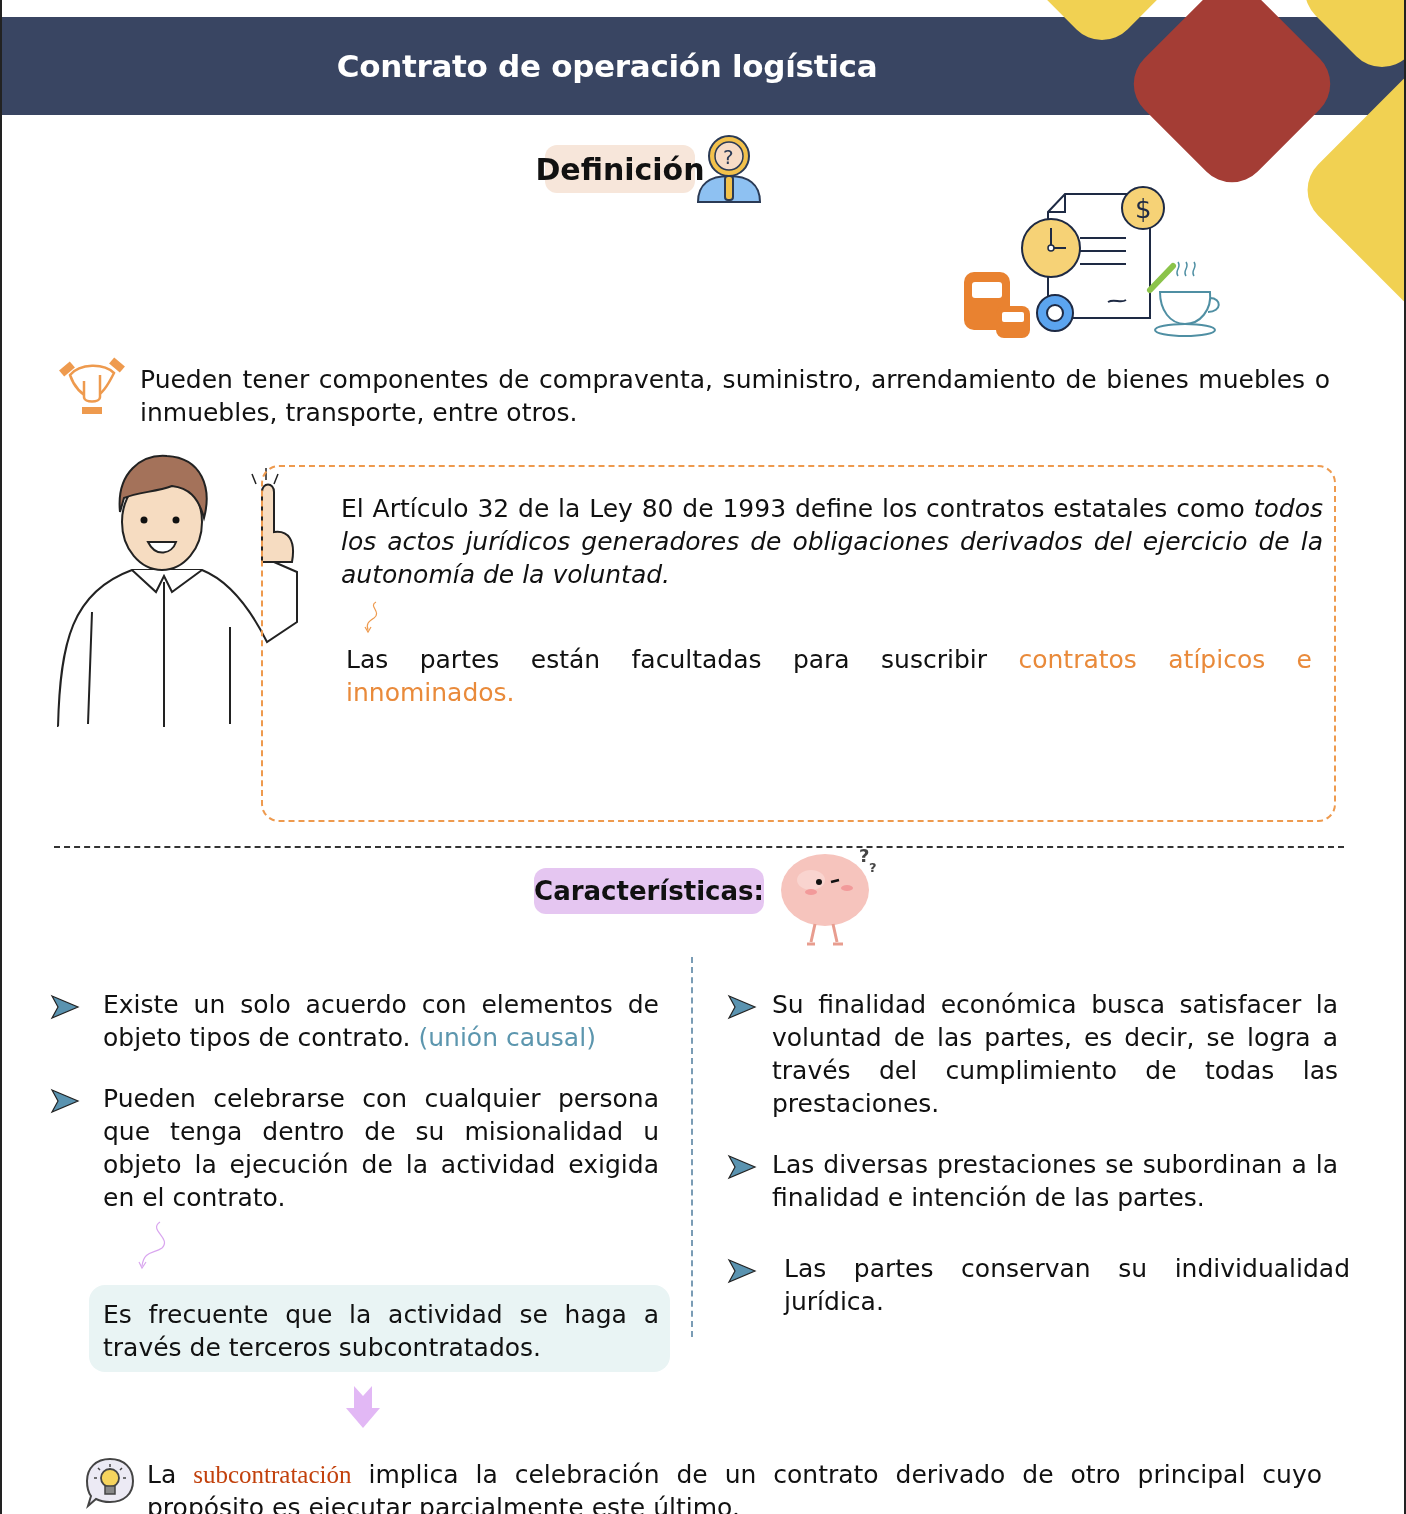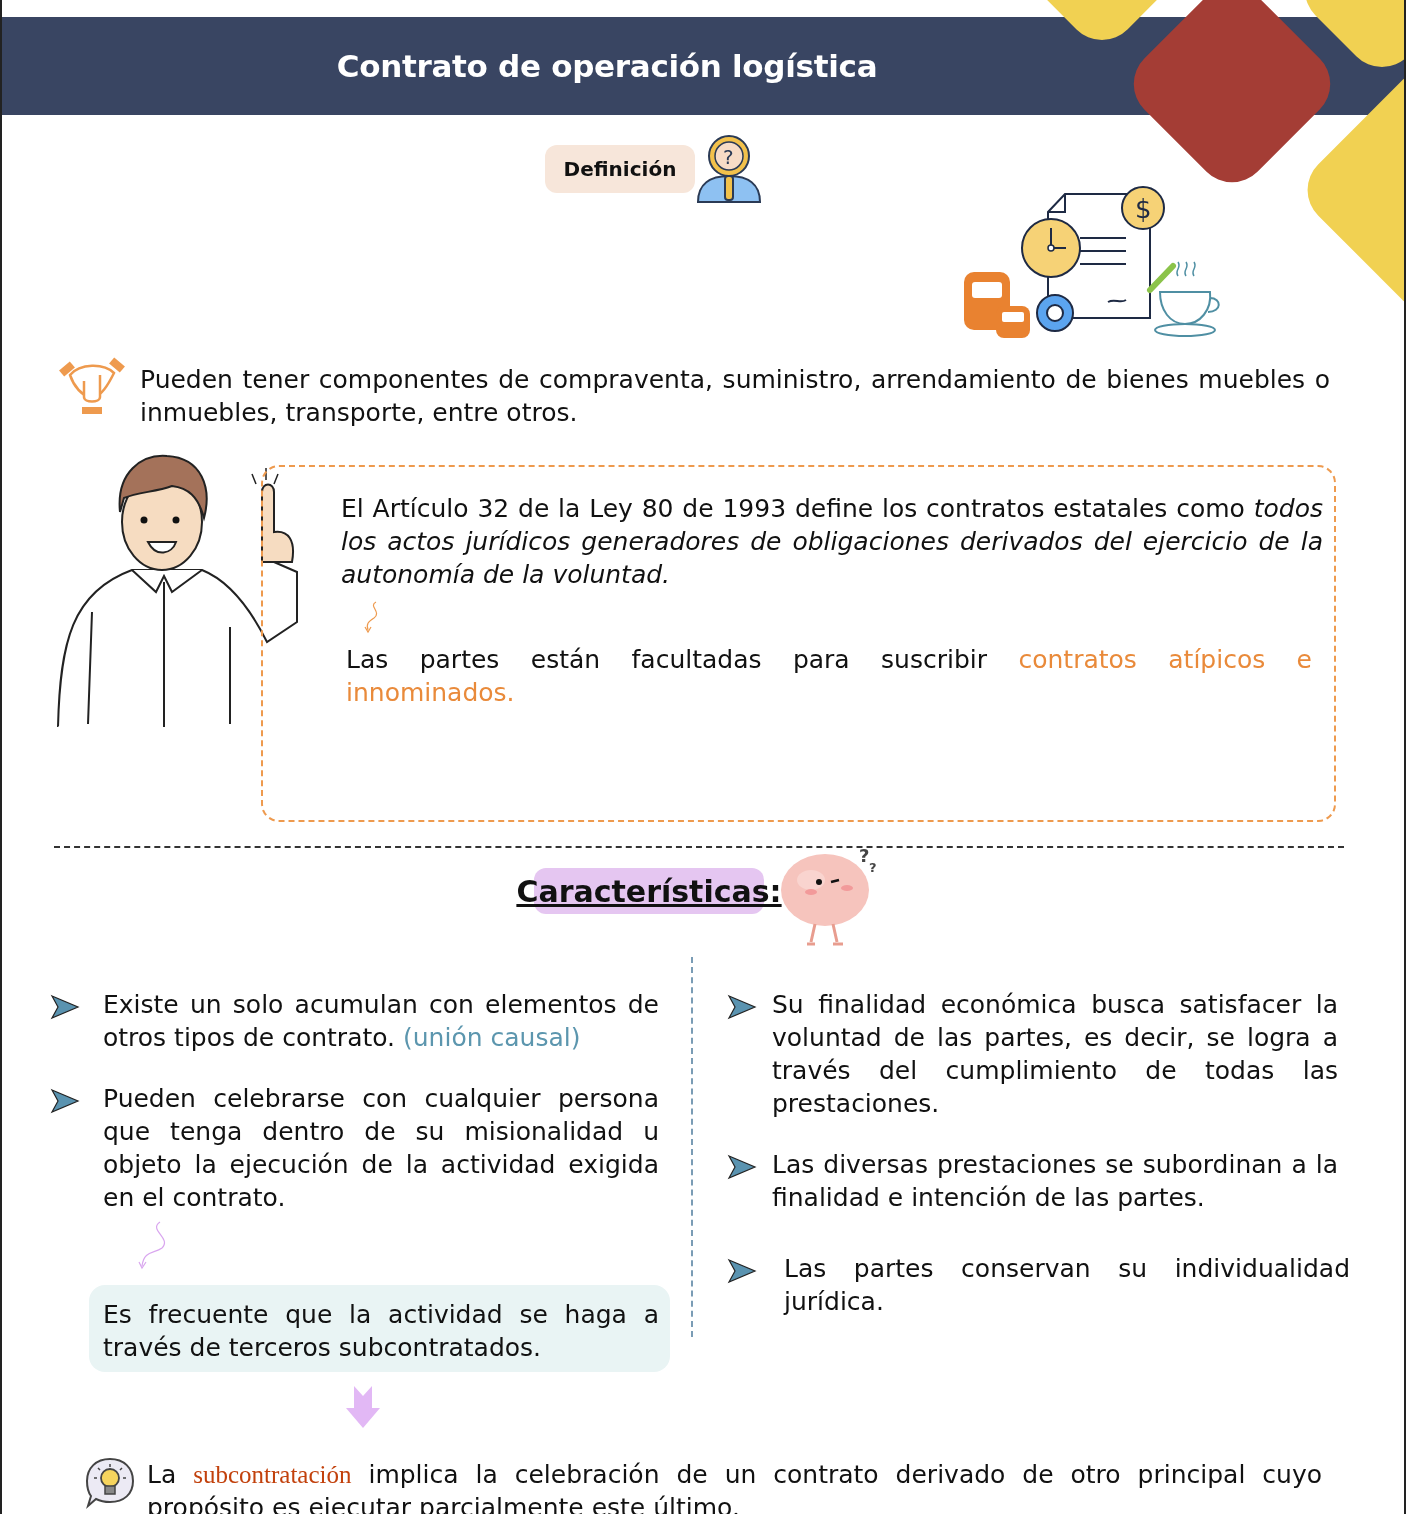--- a/index.html
+++ b/index.html
@@ -12,23 +12,23 @@
   .header-title { position: absolute; left: 0; top: 17px; width: 1210px; height: 84px; line-height: 98px; text-align: center; color: #fff; font-weight: bold; font-size: 31px; letter-spacing: -0.3px; }
 
   
   .dia { position: absolute; border-radius: 36px; transform: rotate(45deg); }
   .dia-red { background: #a43d35; width: 160px; height: 160px; left: 1150px; top: 4px; }
   .dia-y1 { background: #f1d152; width: 120px; height: 120px; left: 1040px; top: -90px; }
   .dia-y2 { background: #f1d152; width: 130px; height: 130px; left: 1315px; top: -75px; }
   .dia-y3 { background: #f1d152; width: 190px; height: 190px; left: 1330px; top: 95px; }
 
   
-  .badge { position: absolute; border-radius: 12px; font-weight: bold; font-size: 20px; display: flex; align-items: center; justify-content: center; }
+  .badge { position: absolute; border-radius: 12px; font-weight: bold; font-size: 30px; display: flex; align-items: center; justify-content: center; }
   .badge-def { left: 543px; top: 145px; width: 150px; height: 48px; background: #f7e6da; }
-  .badge-car { left: 532px; top: 868px; width: 230px; height: 46px; background: #e5c6f1; font-size: 30px; text-decoration: underline; }
+  .badge-car { left: 532px; top: 868px; width: 230px; height: 46px; background: #e5c6f1; font-size: 26px; }
 
   .p { position: absolute; font-size: 25px; line-height: 33px; text-align: justify; }
   .orange { color: #e98a3a; }
   .orange-b { color: #e9842e; font-weight: bold; }
   .teal { color: #5c96ae; }
   .purple { color: #c2410c; font-family: Liberation Serif, serif; }
 
   .def-text { left: 60px; top: 220px; width: 876px; }
   .comp-text { left: 138px; top: 363px; width: 1190px; }
 
@@ -157,21 +157,21 @@
     <text x="92" y="30" font-size="13" font-weight="bold" fill="#444" font-family="DejaVu Sans, sans-serif">?</text>
   </svg>
 
   <div class="col-sep"></div>
 
   <div class="bullet" style="left:48px;top:990px;">
     <svg class="arrow" viewBox="0 0 30 26">
         <path d="M2 2 L28 13 L2 24 L8 13 Z" fill="#5a93b0" stroke="#222" stroke-width="1.2"></path>
       </svg>
     <div class="txt" style="left:53px;top:-2px;width:556px;">
-      <span>Existe un solo acumulan con elementos de otros tipos de contrato.</span><span class="teal"> (unión causal)</span>
+      <span>Existe un solo acuerdo con elementos de objeto tipos de contrato.</span><span class="teal"> (unión causal)</span>
     </div>
   </div>
   <div class="bullet" style="left:48px;top:1084px;">
     <svg class="arrow" viewBox="0 0 30 26">
         <path d="M2 2 L28 13 L2 24 L8 13 Z" fill="#5a93b0" stroke="#222" stroke-width="1.2"></path>
       </svg>
     <div class="txt" style="left:53px;top:-2px;width:556px;">Pueden celebrarse con cualquier persona que tenga dentro de su misionalidad u objeto la ejecución de la actividad exigida en el contrato.</div>
   </div>
 
   <svg class="svg-abs" style="left:134px;top:1220px" width="40" height="52" viewBox="0 0 40 52">

